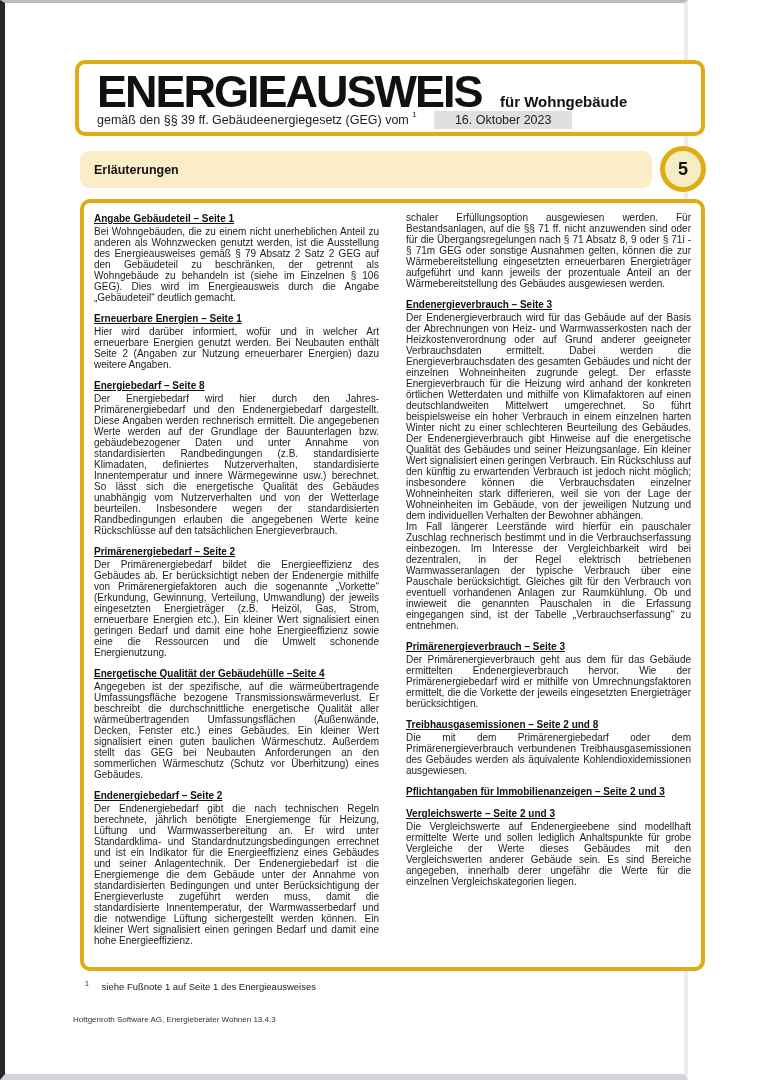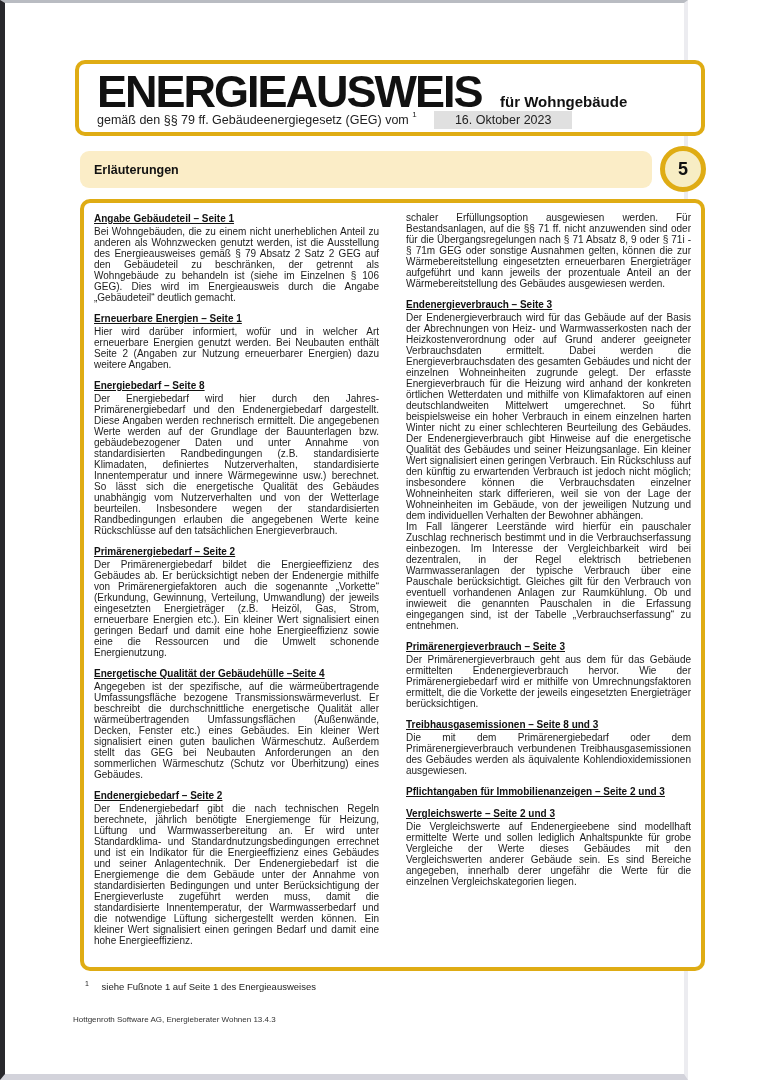--- a/index.html
+++ b/index.html
@@ -95,21 +95,21 @@
 <body>
 
 <div class="page">
 
   <div class="header-frame">
     <div class="title-row">
       <span class="big-title">ENERGIEAUSWEIS</span>
       <span class="title-sub">für Wohngebäude</span>
     </div>
     <div class="law-row">
-      <span>gemäß den §§ 79 ff. Gebäudeenergiegesetz (GEG) vom</span>
+      <span>gemäß den §§ 39 ff. Gebäudeenergiegesetz (GEG) vom</span>
       <sup>1</sup>
       <span class="date-box">16. Oktober 2023</span>
     </div>
   </div>
 
   <div class="section-bar">
     <span class="label">Erläuterungen</span>
   </div>
   <div class="page-badge">
     <span>5</span>
@@ -149,21 +149,21 @@
         <div class="sect">
           <div class="h">Endenergieverbrauch – Seite 3</div>
           <p>Der Endenergieverbrauch wird für das Gebäude auf der Basis der Abrechnungen von Heiz- und Warmwasserkosten nach der Heizkostenverordnung oder auf Grund anderer geeigneter Verbrauchsdaten ermittelt. Dabei werden die Energieverbrauchsdaten des gesamten Gebäudes und nicht der einzelnen Wohneinheiten zugrunde gelegt. Der erfasste Energieverbrauch für die Heizung wird anhand der konkreten örtlichen Wetterdaten und mithilfe von Klimafaktoren auf einen deutschlandweiten Mittelwert umgerechnet. So führt beispielsweise ein hoher Verbrauch in einem einzelnen harten Winter nicht zu einer schlechteren Beurteilung des Gebäudes. Der Endenergieverbrauch gibt Hinweise auf die energetische Qualität des Gebäudes und seiner Heizungsanlage. Ein kleiner Wert signalisiert einen geringen Verbrauch. Ein Rückschluss auf den künftig zu erwartenden Verbrauch ist jedoch nicht möglich; insbesondere können die Verbrauchsdaten einzelner Wohneinheiten stark differieren, weil sie von der Lage der Wohneinheiten im Gebäude, von der jeweiligen Nutzung und dem individuellen Verhalten der Bewohner abhängen.</p>
           <p>Im Fall längerer Leerstände wird hierfür ein pauschaler Zuschlag rechnerisch bestimmt und in die Verbrauchserfassung einbezogen. Im Interesse der Vergleichbarkeit wird bei dezentralen, in der Regel elektrisch betriebenen Warmwasseranlagen der typische Verbrauch über eine Pauschale berücksichtigt. Gleiches gilt für den Verbrauch von eventuell vorhandenen Anlagen zur Raumkühlung. Ob und inwieweit die genannten Pauschalen in die Erfassung eingegangen sind, ist der Tabelle „Verbrauchserfassung“ zu entnehmen.</p>
         </div>
         <div class="sect">
           <div class="h">Primärenergieverbrauch – Seite 3</div>
           <p>Der Primärenergieverbrauch geht aus dem für das Gebäude ermittelten Endenergieverbrauch hervor. Wie der Primärenergiebedarf wird er mithilfe von Umrechnungsfaktoren ermittelt, die die Vorkette der jeweils eingesetzten Energieträger berücksichtigen.</p>
         </div>
         <div class="sect">
-          <div class="h">Treibhausgasemissionen – Seite 8 und 3</div>
+          <div class="h">Treibhausgasemissionen – Seite 2 und 8</div>
           <p>Die mit dem Primärenergiebedarf oder dem Primärenergieverbrauch verbundenen Treibhausgasemissionen des Gebäudes werden als äquivalente Kohlendioxidemissionen ausgewiesen.</p>
         </div>
         <div class="sect">
           <div class="h">Pflichtangaben für Immobilienanzeigen – Seite 2 und 3</div>
         </div>
         <div class="sect">
           <div class="h">Vergleichswerte – Seite 2 und 3</div>
           <p>Die Vergleichswerte auf Endenergieebene sind modellhaft ermittelte Werte und sollen lediglich Anhaltspunkte für grobe Vergleiche der Werte dieses Gebäudes mit den Vergleichswerten anderer Gebäude sein. Es sind Bereiche angegeben, innerhalb derer ungefähr die Werte für die einzelnen Vergleichskategorien liegen.</p>
         </div>
       </div>

